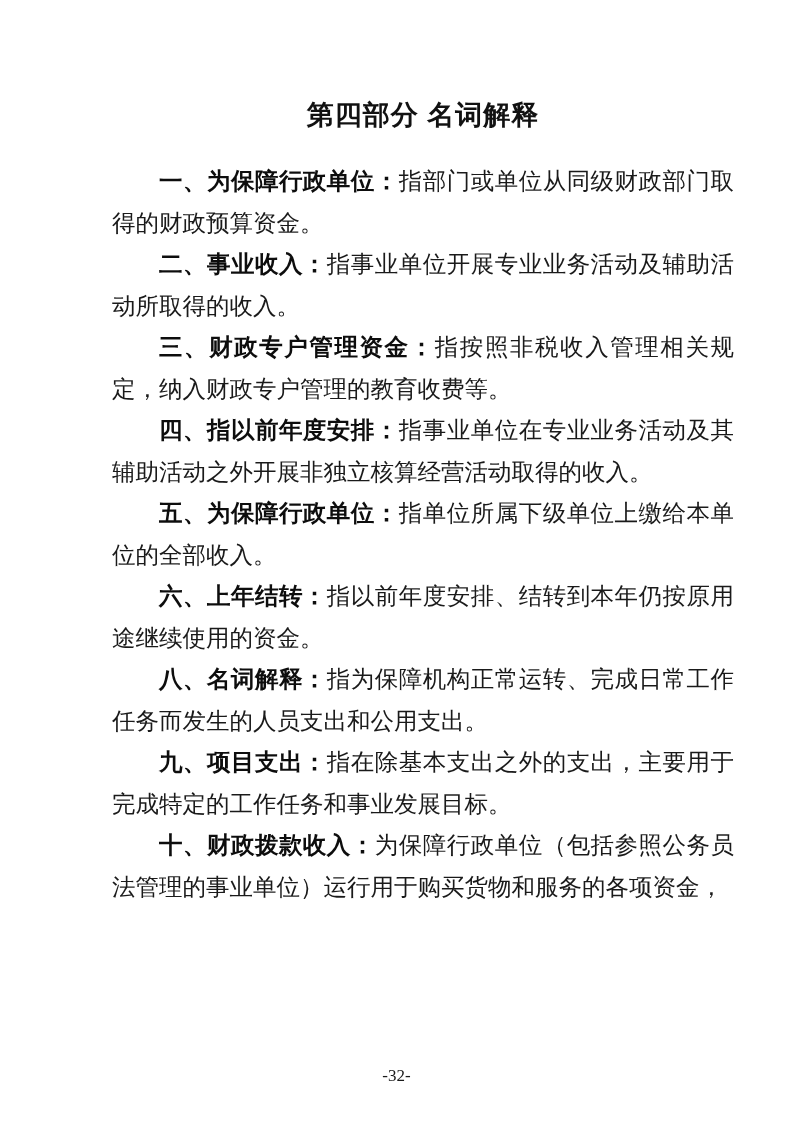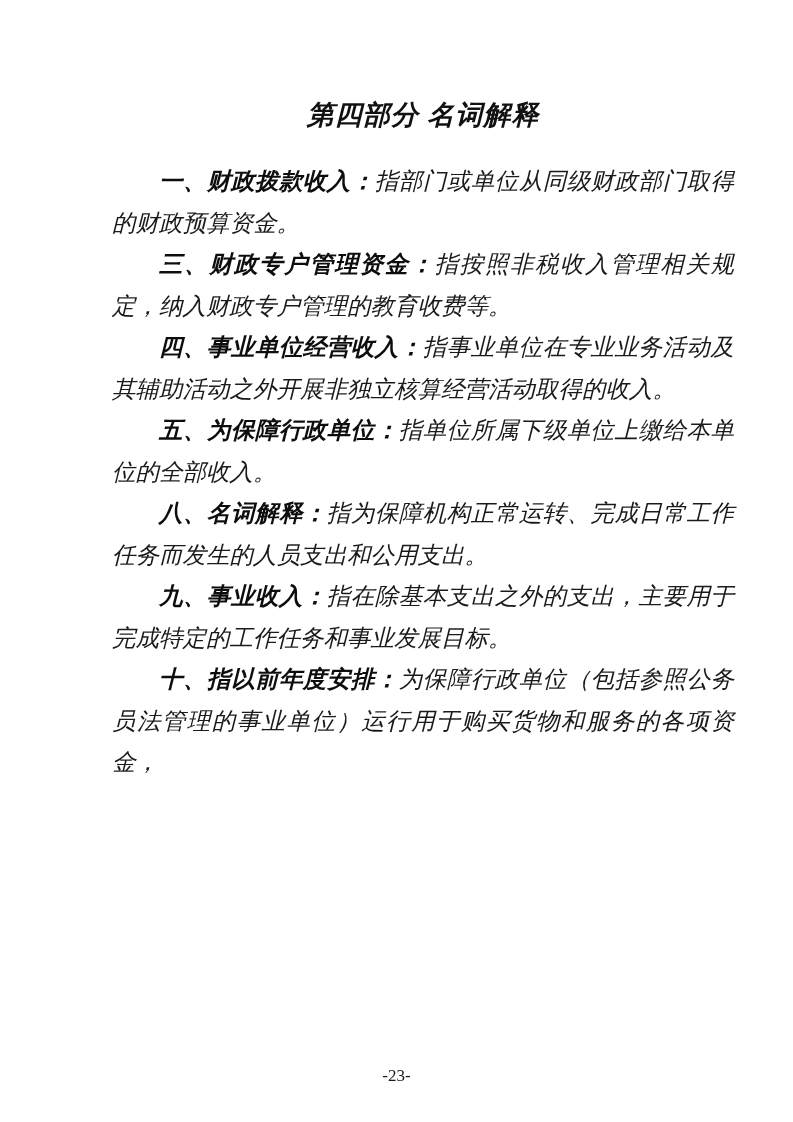--- a/index.html
+++ b/index.html
@@ -13,21 +13,20 @@
     height: 1122px;
     background: #ffffff;
     color: #151515;
     font-family: "Liberation Serif", serif;
     overflow: hidden;
     box-sizing: border-box;
   }
   .content {
     box-sizing: border-box;
     padding: 100px 59px 0 112px;
-    font-style: italic;
   }
   .doc-title {
     margin: 0;
     text-align: center;
     font-family: "Liberation Sans", sans-serif;
     font-weight: 700;
     font-size: 27px;
     line-height: 30px;
     letter-spacing: 1px;
     color: #111111;
@@ -64,24 +63,26 @@
   }
 </style>
 </head>
 <body>
 
 <div class="page">
   <div class="content">
     <h1 class="doc-title">第四部分 名词解释</h1>
 
     <div class="terms">
-      <p class="term-item"><span class="term-label">一、财政拨款收入：</span><span class="term-definition">指部门或单位从同级财政部门取得的财政预算资金。</span></p>
+      <p class="term-item"><span class="term-label">一、为保障行政单位：</span><span class="term-definition">指部门或单位从同级财政部门取得的财政预算资金。</span></p>
+      <p class="term-item"><span class="term-label">二、事业收入：</span><span class="term-definition">指事业单位开展专业业务活动及辅助活动所取得的收入。</span></p>
       <p class="term-item"><span class="term-label">三、财政专户管理资金：</span><span class="term-definition">指按照非税收入管理相关规定，纳入财政专户管理的教育收费等。</span></p>
-      <p class="term-item"><span class="term-label">四、事业单位经营收入：</span><span class="term-definition">指事业单位在专业业务活动及其辅助活动之外开展非独立核算经营活动取得的收入。</span></p>
+      <p class="term-item"><span class="term-label">四、指以前年度安排：</span><span class="term-definition">指事业单位在专业业务活动及其辅助活动之外开展非独立核算经营活动取得的收入。</span></p>
       <p class="term-item"><span class="term-label">五、为保障行政单位：</span><span class="term-definition">指单位所属下级单位上缴给本单位的全部收入。</span></p>
+      <p class="term-item"><span class="term-label">六、上年结转：</span><span class="term-definition">指以前年度安排、结转到本年仍按原用途继续使用的资金。</span></p>
       <p class="term-item"><span class="term-label">八、名词解释：</span><span class="term-definition">指为保障机构正常运转、完成日常工作任务而发生的人员支出和公用支出。</span></p>
-      <p class="term-item"><span class="term-label">九、事业收入：</span><span class="term-definition">指在除基本支出之外的支出，主要用于完成特定的工作任务和事业发展目标。</span></p>
-      <p class="term-item"><span class="term-label">十、指以前年度安排：</span><span class="term-definition">为保障行政单位（包括参照公务员法管理的事业单位）运行用于购买货物和服务的各项资金，</span></p>
+      <p class="term-item"><span class="term-label">九、项目支出：</span><span class="term-definition">指在除基本支出之外的支出，主要用于完成特定的工作任务和事业发展目标。</span></p>
+      <p class="term-item"><span class="term-label">十、财政拨款收入：</span><span class="term-definition">为保障行政单位（包括参照公务员法管理的事业单位）运行用于购买货物和服务的各项资金，</span></p>
     </div>
   </div>
 
-  <div class="page-number">-23-</div>
+  <div class="page-number">-32-</div>
 </div>
 
 </body></html>

